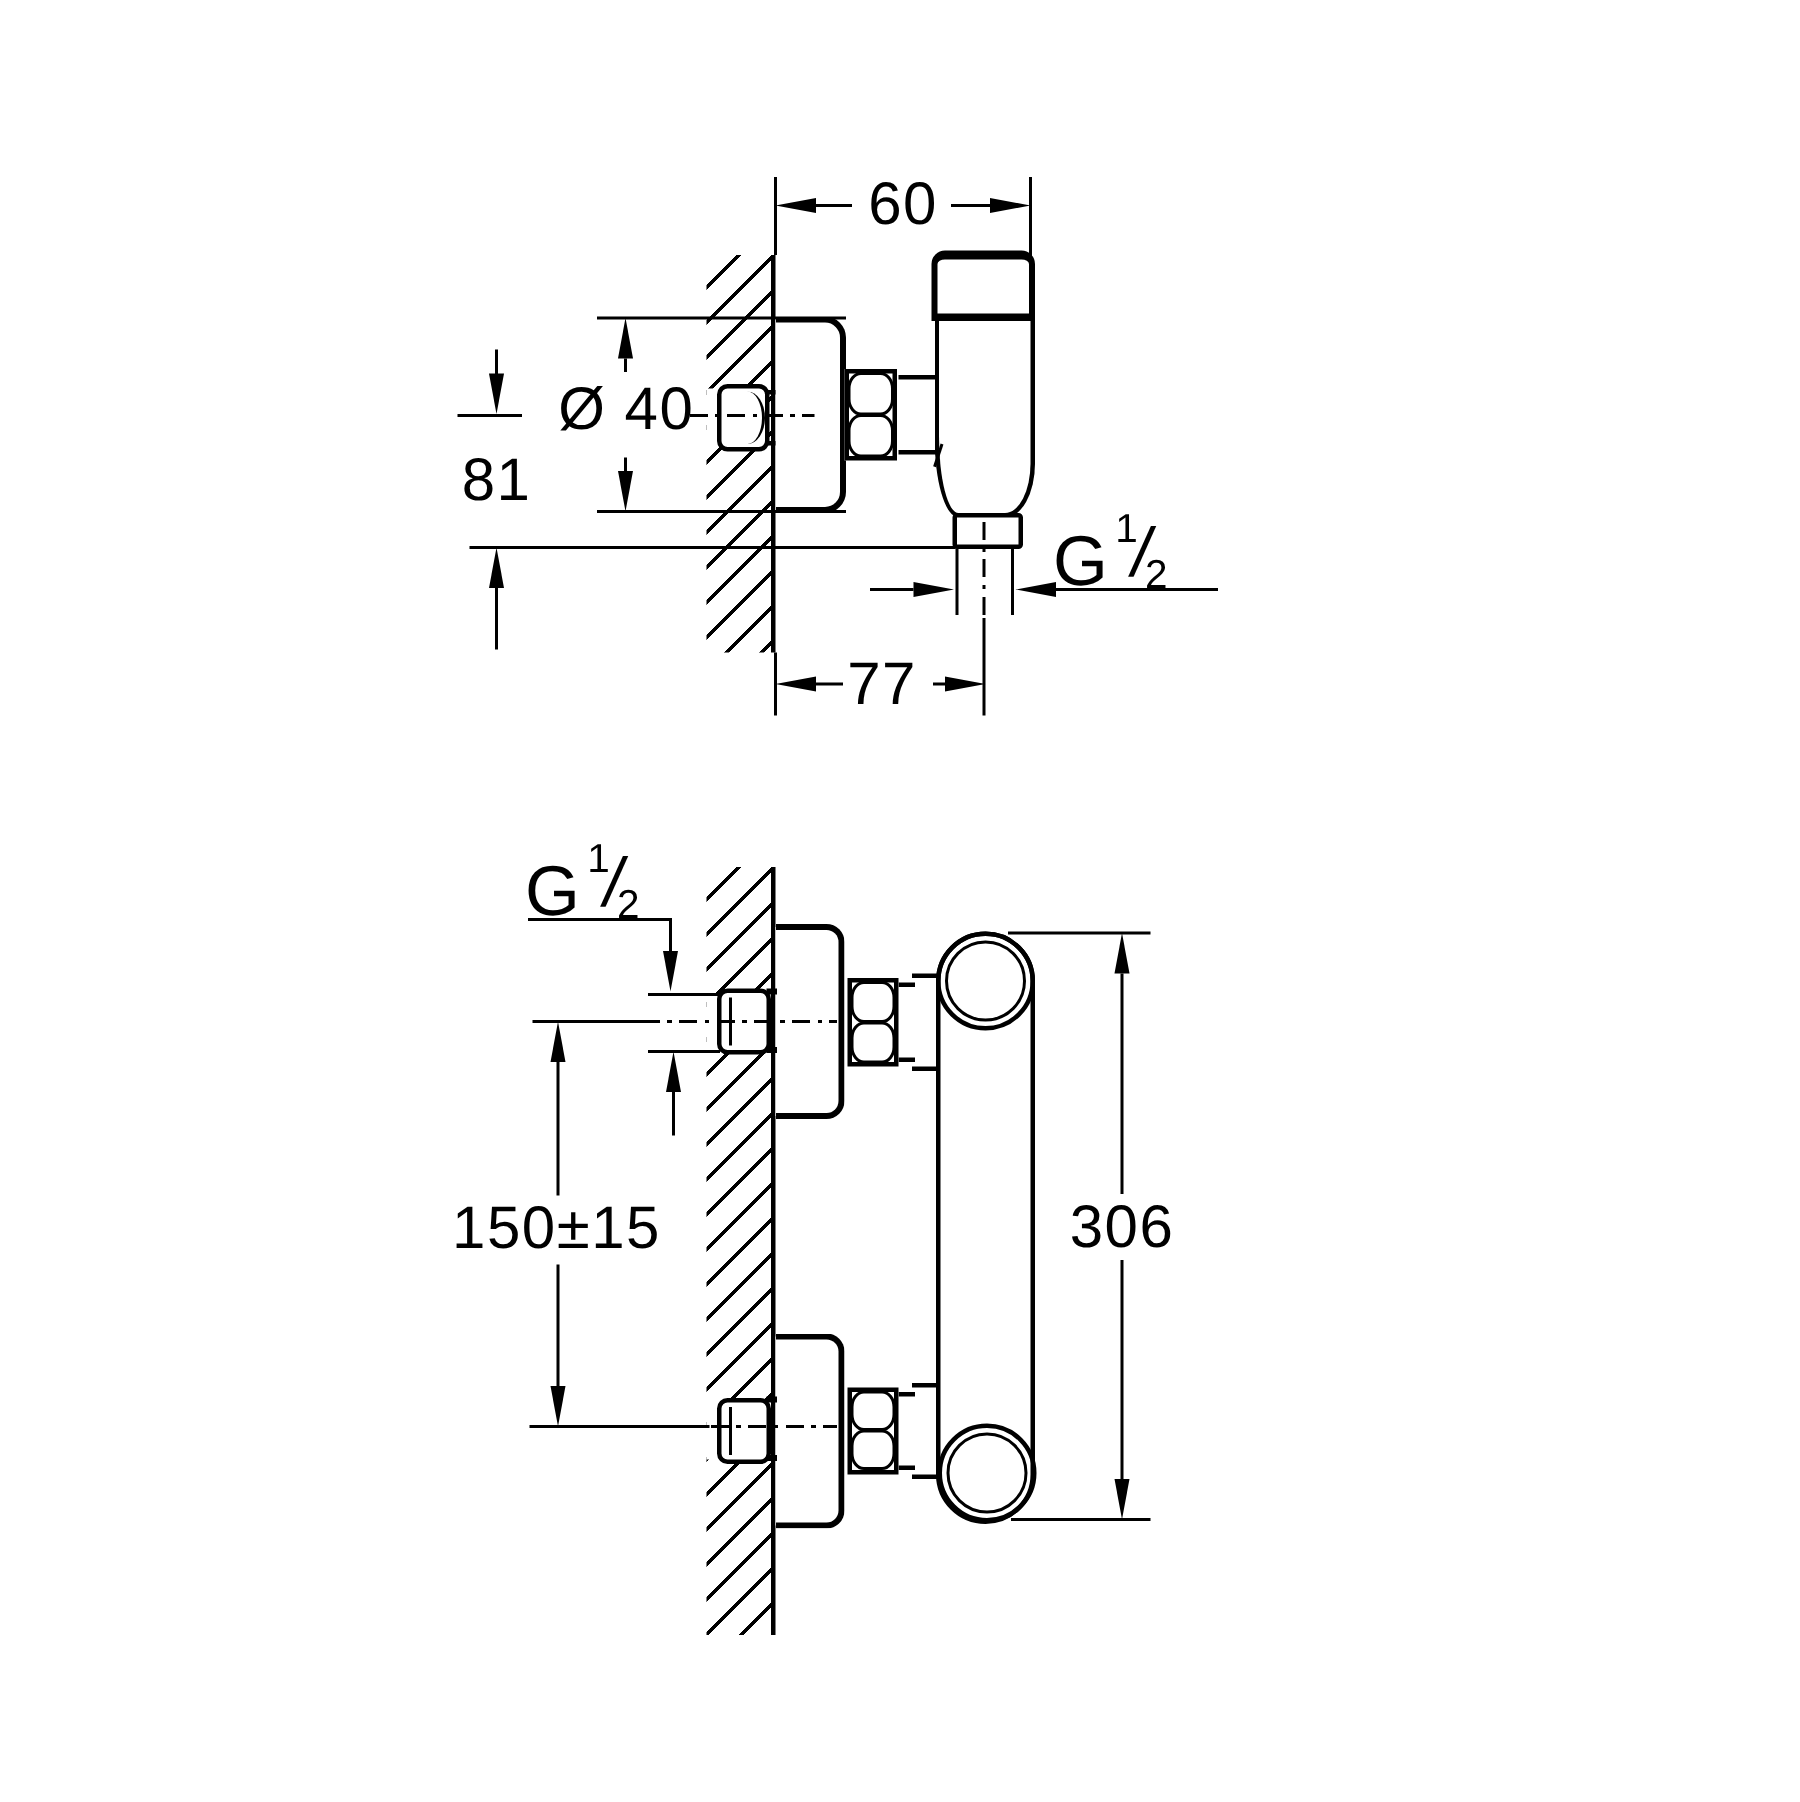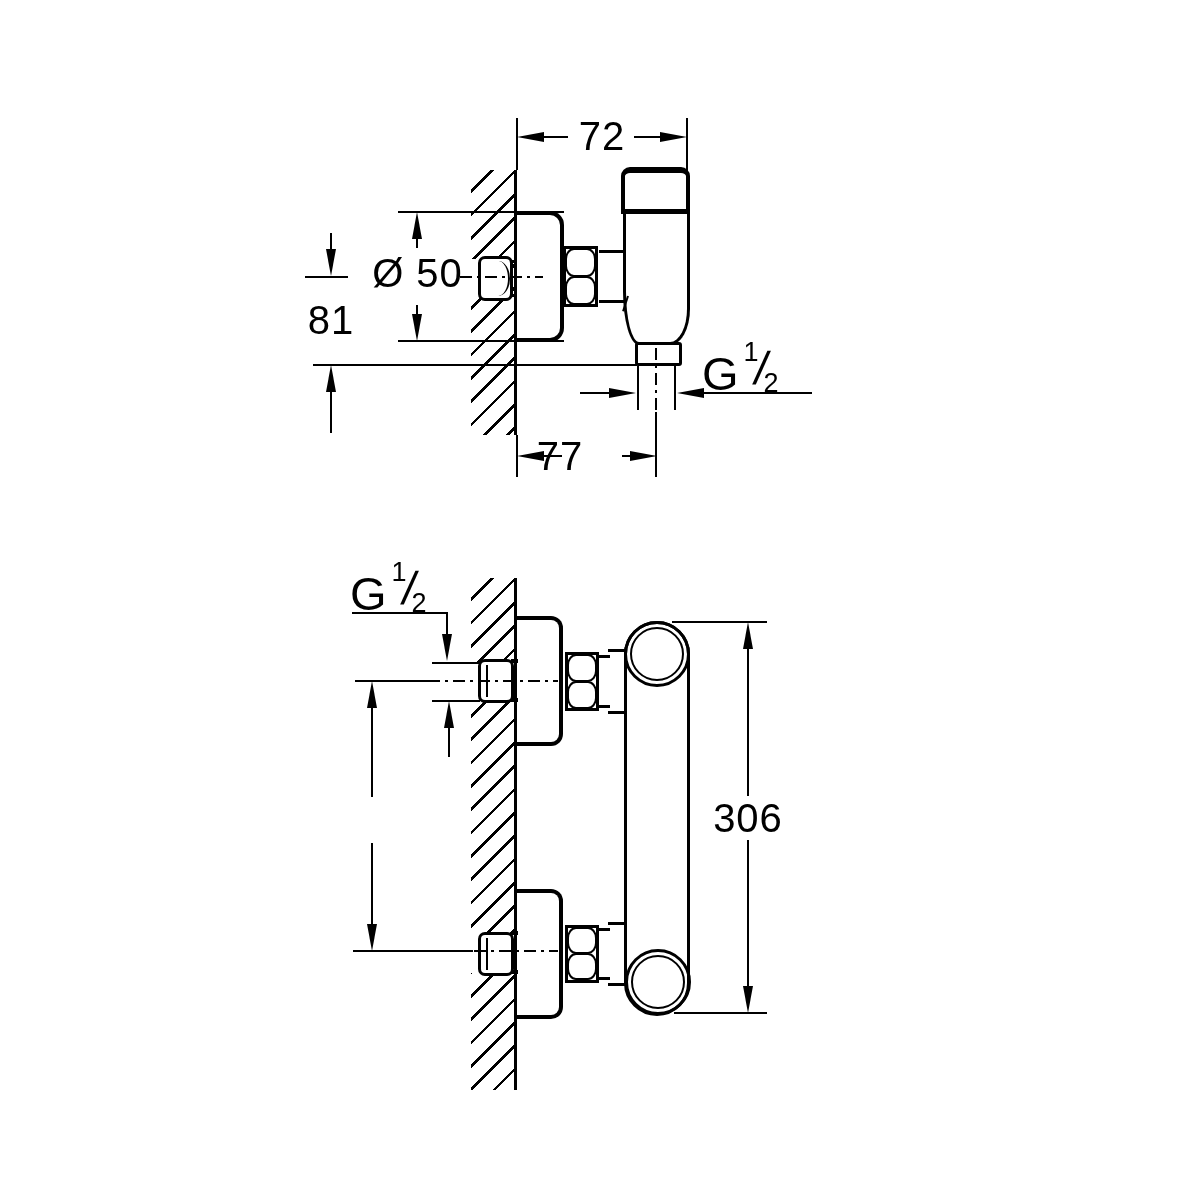--- a/index.html
+++ b/index.html
@@ -40,29 +40,29 @@
   <div class="wh" style="left:471px;top:259px;width:9px;height:39px;"></div>
   <div class="wh" style="left:471px;top:664px;width:9px;height:37px;"></div>
   <div class="wh" style="left:471px;top:936px;width:9px;height:37px;"></div>
 
   <div class="ln" style="left:516px;top:118px;width:2px;height:52px;"></div>
   <div class="ln" style="left:686px;top:118px;width:2px;height:54px;"></div>
   <div class="aL" style="left:517px;top:132px;"></div>
   <div class="ln" style="left:544px;top:136px;width:24px;height:2px;"></div>
   <div class="ln" style="left:634px;top:136px;width:26px;height:2px;"></div>
   <div class="aR" style="left:660px;top:132px;"></div>
-  <div class="dim" style="left:550px;top:114px;width:104px;">72</div>
+  <div class="dim" style="left:550px;top:114px;width:104px;">60</div>
 
   <div class="ln" style="left:398px;top:211px;width:166px;height:2px;"></div>
   <div class="ln" style="left:398px;top:340px;width:166px;height:2px;"></div>
   <div class="aU" style="left:412px;top:212px;"></div>
   <div class="ln" style="left:416px;top:239px;width:2px;height:9px;"></div>
   <div class="aD" style="left:412px;top:314px;"></div>
   <div class="ln" style="left:416px;top:305px;width:2px;height:9px;"></div>
-  <div class="dim" style="left:355px;top:251px;width:125px;">Ø 50</div>
+  <div class="dim" style="left:355px;top:251px;width:125px;">Ø 40</div>
 
   <div class="ln" style="left:330px;top:233px;width:2px;height:17px;"></div>
   <div class="aD" style="left:326px;top:249px;"></div>
   <div class="ln" style="left:305px;top:276px;width:43px;height:2px;"></div>
   <div class="dim" style="left:288px;top:298px;width:86px;">81</div>
   <div class="ln" style="left:313px;top:364px;width:324px;height:2px;"></div>
   <div class="aU" style="left:326px;top:365px;"></div>
   <div class="ln" style="left:330px;top:392px;width:2px;height:41px;"></div>
 
   <div class="ln" style="left:580px;top:392px;width:29px;height:2px;"></div>
@@ -75,39 +75,40 @@
     <span class="sl">/</span>
     <span class="sub">2</span>
   </div>
 
   <div class="ln" style="left:516px;top:435px;width:2px;height:42px;"></div>
   <div class="ln" style="left:655px;top:412px;width:2px;height:65px;"></div>
   <div class="aL" style="left:517px;top:451px;"></div>
   <div class="ln" style="left:544px;top:455px;width:18px;height:2px;"></div>
   <div class="ln" style="left:622px;top:455px;width:9px;height:2px;"></div>
   <div class="aR" style="left:630px;top:451px;"></div>
-  <div class="dim" style="left:508px;top:434px;width:104px;">77</div>
+  <div class="dim" style="left:536px;top:434px;width:104px;">77</div>
 
   <div class="ghalf" style="left:350px;top:570px;">
     <span class="base">G</span>
     <span class="sup">1</span>
     <span class="sl">/</span>
     <span class="sub">2</span>
   </div>
   <div class="ln" style="left:352px;top:612px;width:96px;height:2px;"></div>
   <div class="ln" style="left:446px;top:612px;width:2px;height:22px;"></div>
   <div class="aD" style="left:442px;top:634px;"></div>
   <div class="ln" style="left:432px;top:662px;width:48px;height:2px;"></div>
   <div class="ln" style="left:432px;top:700px;width:48px;height:2px;"></div>
   <div class="aU" style="left:444px;top:701px;"></div>
   <div class="ln" style="left:448px;top:728px;width:2px;height:29px;"></div>
 
   <div class="ln" style="left:355px;top:680px;width:73px;height:2px;"></div>
   <div class="aU" style="left:367px;top:681px;"></div>
   <div class="ln" style="left:371px;top:708px;width:2px;height:89px;"></div>
+  <div class="dim" style="left:278px;top:797px;width:186px;">150±15</div>
   <div class="ln" style="left:371px;top:843px;width:2px;height:81px;"></div>
   <div class="aD" style="left:367px;top:924px;"></div>
   <div class="ln" style="left:353px;top:950px;width:120px;height:2px;"></div>
 
   <div class="aU" style="left:743px;top:622px;"></div>
   <div class="ln" style="left:747px;top:649px;width:2px;height:147px;"></div>
   <div class="dim" style="left:695px;top:796px;width:106px;">306</div>
   <div class="ln" style="left:747px;top:840px;width:2px;height:146px;"></div>
   <div class="aD" style="left:743px;top:986px;"></div>
 

